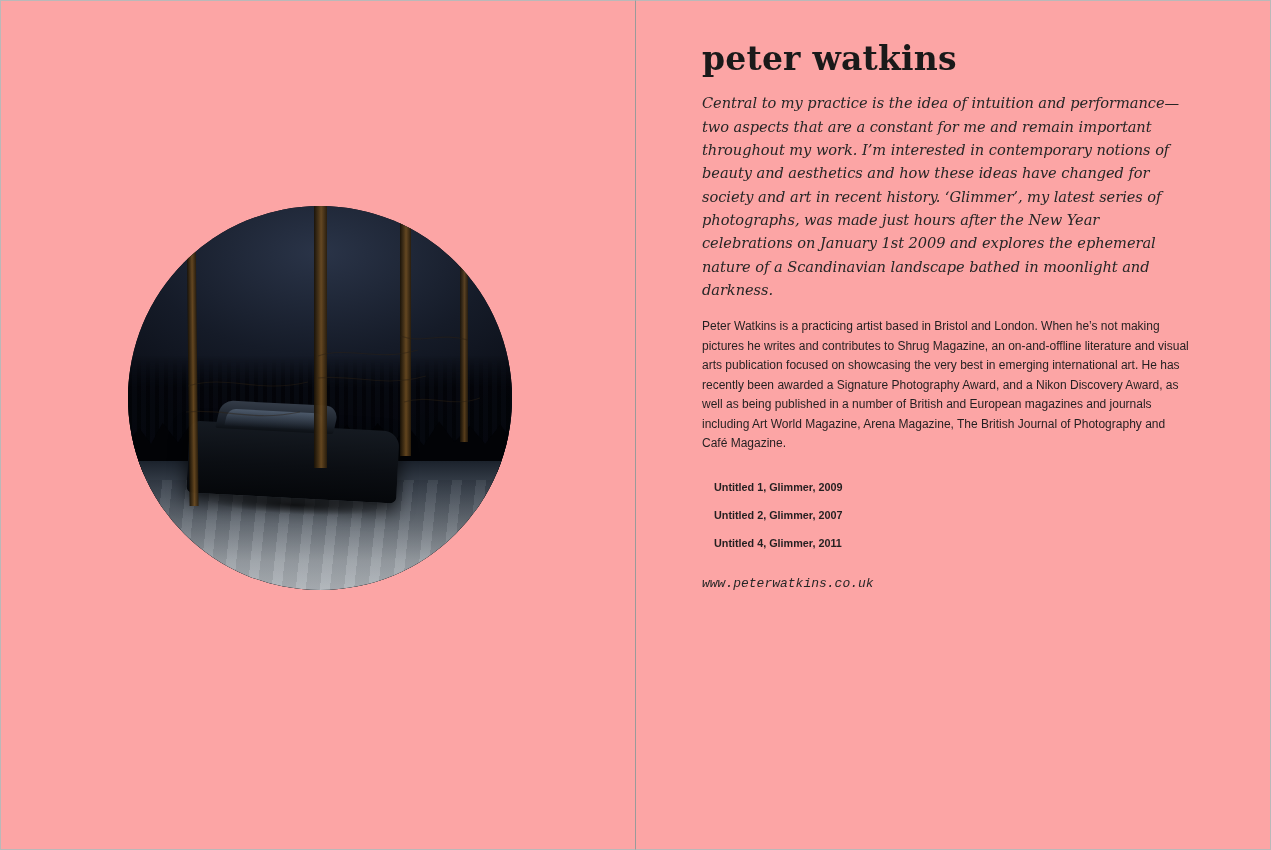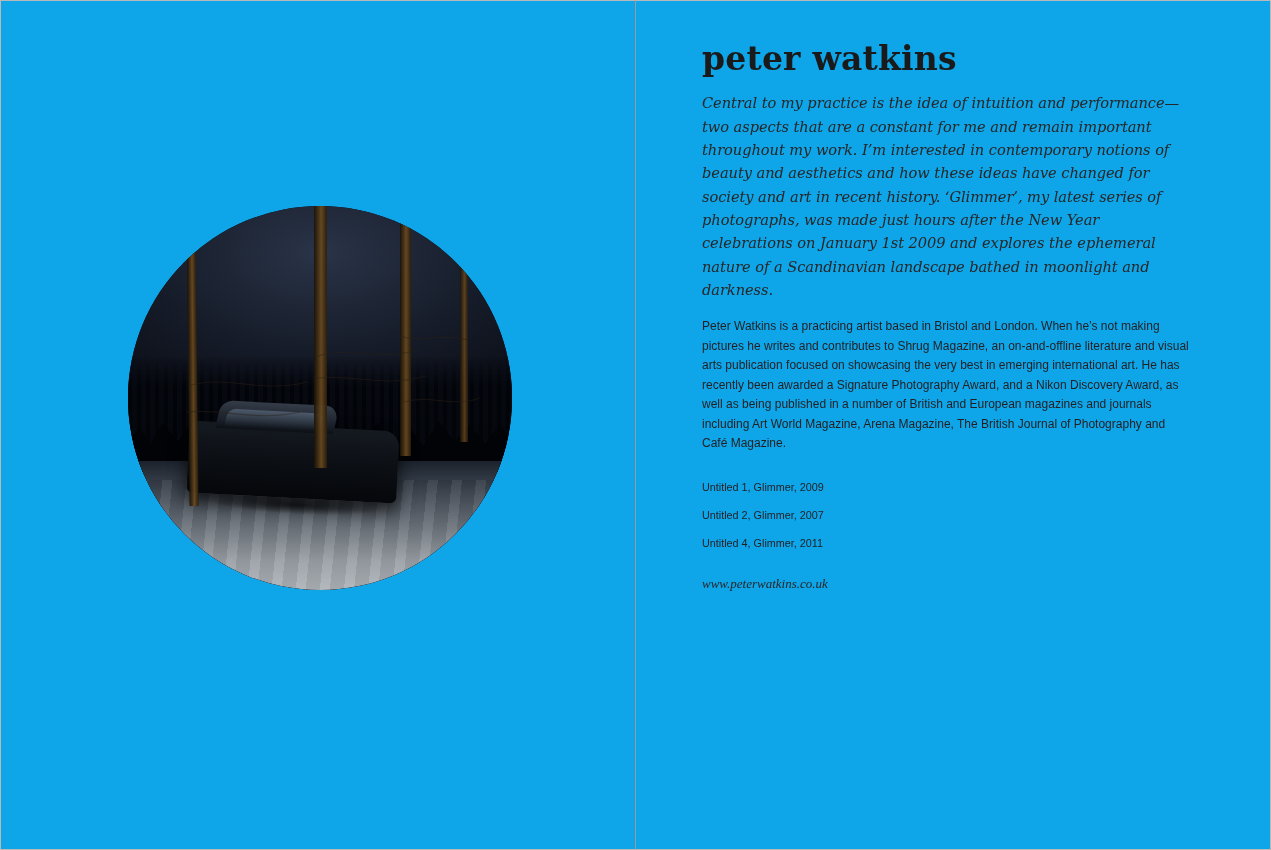--- a/index.html
+++ b/index.html
@@ -15,21 +15,21 @@
     overflow: hidden;
   }
   .spread {
     position: relative;
     width: 1271px;
     height: 850px;
     display: flex;
   }
   .page {
     position: relative;
-    background: #0ea5e9;
+    background: #fca5a5;
     box-sizing: border-box;
   }
   .page-left {
     width: 636px;
     height: 850px;
     border-top: 1px solid #b9b9b9;
     border-left: 1px solid #b9b9b9;
     border-bottom: 1px solid #b9b9b9;
     border-right: 1px solid #9a9a9a;
   }
@@ -192,28 +192,29 @@
     font-size: 12px;
     line-height: 1.62;
     color: #231f20;
     margin: 0 0 28px 0;
   }
   .captions {
     margin: 0 0 26px 0;
   }
   .caption {
     font-family: "Liberation Sans", sans-serif;
-    font-weight: normal;
+    font-weight: bold;
     font-size: 10.8px;
     line-height: 1.2;
     color: #231f20;
     margin-bottom: 15px;
+    margin-left: 12px;
   }
   .website {
-    font-family: Liberation Serif, serif;
+    font-family: Liberation Mono, monospace;
     font-style: italic;
     font-size: 13px;
     color: #262626;
   }
 </style>
 </head>
 <body>
 
 <div class="spread">
 

